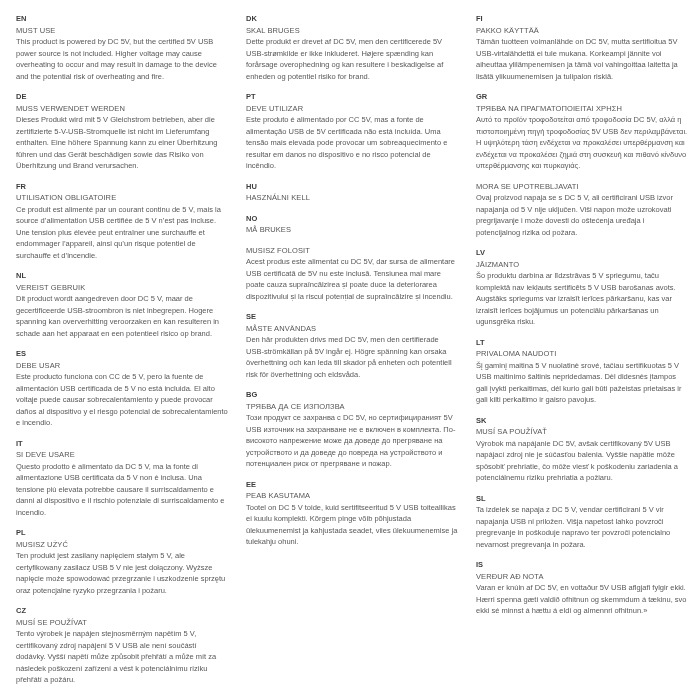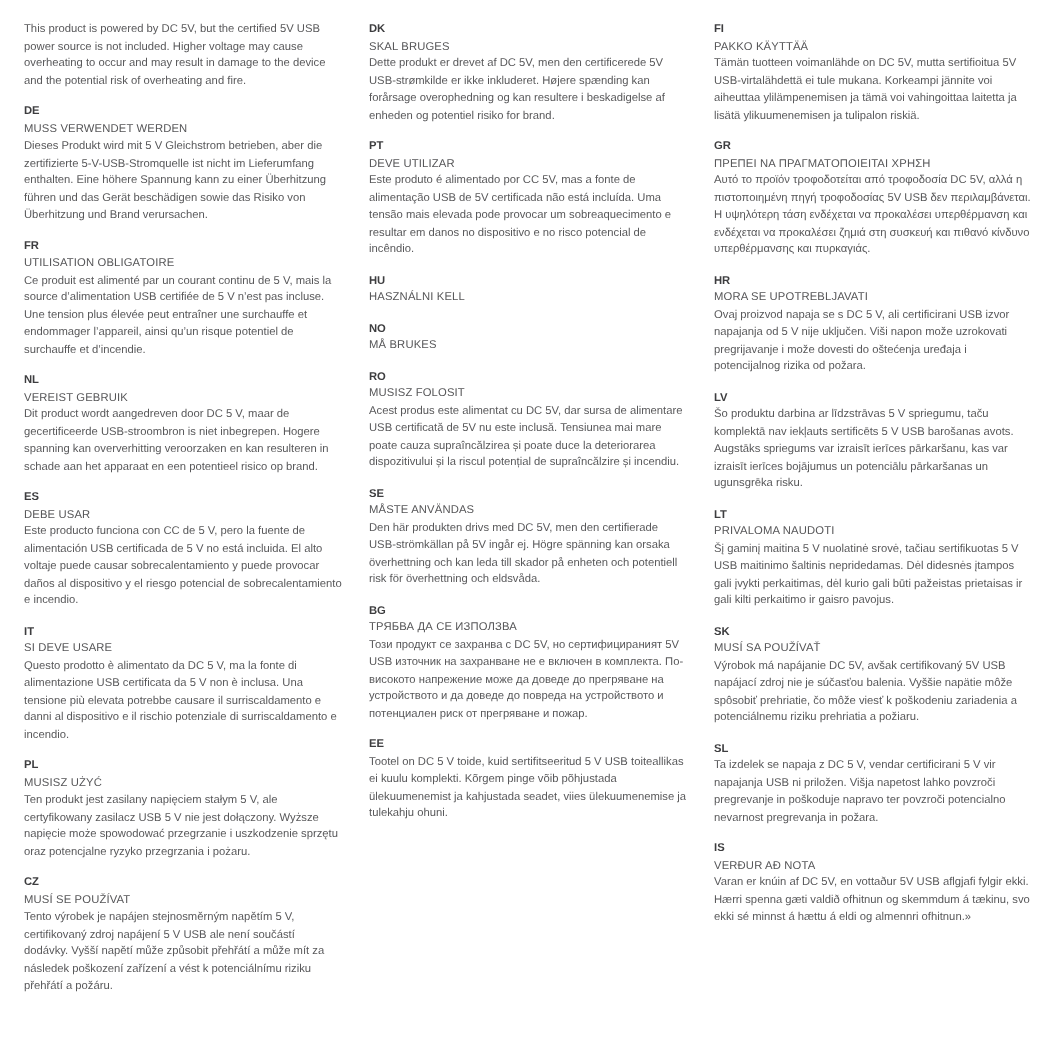--- a/index.html
+++ b/index.html
@@ -45,20 +45,22 @@
     color: #58585a;
     line-height: 11.5px;
   }
 </style>
 </head>
 <body>
 
 <div class="page">
   <div class="column">
   <section class="lang-section">
+    <div class="lang-code">EN</div>
+    <div class="sec-title">MUST USE</div>
     <p class="sec-body">This product is powered by DC 5V, but the certified 5V USB power source is not included. Higher voltage may cause overheating to occur and may result in damage to the device and the potential risk of overheating and fire.</p>
   </section>
 
   <section class="lang-section">
     <div class="lang-code">DE</div>
     <div class="sec-title">MUSS VERWENDET WERDEN</div>
     <p class="sec-body">Dieses Produkt wird mit 5 V Gleichstrom betrieben, aber die zertifizierte 5-V-USB-Stromquelle ist nicht im Lieferumfang enthalten. Eine höhere Spannung kann zu einer Überhitzung führen und das Gerät beschädigen sowie das Risiko von Überhitzung und Brand verursachen.</p>
   </section>
 
   <section class="lang-section">
@@ -114,63 +116,63 @@
     <div class="lang-code">HU</div>
     <div class="sec-title">HASZNÁLNI KELL</div>
   </section>
 
   <section class="lang-section">
     <div class="lang-code">NO</div>
     <div class="sec-title">MÅ BRUKES</div>
   </section>
 
   <section class="lang-section">
-    <div class="lang-code">RO</div>
     <div class="sec-title">MUSISZ FOLOSIT</div>
     <p class="sec-body">Acest produs este alimentat cu DC 5V, dar sursa de alimentare USB certificată de 5V nu este inclusă. Tensiunea mai mare poate cauza supraîncălzirea și poate duce la deteriorarea dispozitivului și la riscul potențial de supraîncălzire și incendiu.</p>
   </section>
 
   <section class="lang-section">
     <div class="lang-code">SE</div>
     <div class="sec-title">MÅSTE ANVÄNDAS</div>
     <p class="sec-body">Den här produkten drivs med DC 5V, men den certifierade USB-strömkällan på 5V ingår ej. Högre spänning kan orsaka överhettning och kan leda till skador på enheten och potentiell risk för överhettning och eldsvåda.</p>
   </section>
 
   <section class="lang-section">
     <div class="lang-code">BG</div>
     <div class="sec-title">ТРЯБВА ДА СЕ ИЗПОЛЗВА</div>
     <p class="sec-body">Този продукт се захранва с DC 5V, но сертифицираният 5V USB източник на захранване не е включен в комплекта. По-високото напрежение може да доведе до прегряване на устройството и да доведе до повреда на устройството и потенциален риск от прегряване и пожар.</p>
   </section>
 
   <section class="lang-section">
     <div class="lang-code">EE</div>
+    <div class="sec-title">PEAB KASUTAMA</div>
     <p class="sec-body">Tootel on DC 5 V toide, kuid sertifitseeritud 5 V USB toiteallikas ei kuulu komplekti. Kõrgem pinge võib põhjustada ülekuumenemist ja kahjustada seadet, viies ülekuumenemise ja tulekahju ohuni.</p>
   </section>
 </div>
   <div class="column">
   <section class="lang-section">
     <div class="lang-code">FI</div>
     <div class="sec-title">PAKKO KÄYTTÄÄ</div>
     <p class="sec-body">Tämän tuotteen voimanlähde on DC 5V, mutta sertifioitua 5V USB-virtalähdettä ei tule mukana. Korkeampi jännite voi aiheuttaa ylilämpenemisen ja tämä voi vahingoittaa laitetta ja lisätä ylikuumenemisen ja tulipalon riskiä.</p>
   </section>
 
   <section class="lang-section">
     <div class="lang-code">GR</div>
-    <div class="sec-title">ΠΡΕΠΕΙ ΝΑ ΠΡΑΓΜΑΤΟΠΟΙΕΙΤΑΙ ΧΡΗΣΗ</div>
+    <div class="sec-title">ТРЯБВА ΝΑ ΠΡΑΓΜΑΤΟΠΟΙΕΙΤΑΙ ΧΡΗΣΗ</div>
     <p class="sec-body">Αυτό το προϊόν τροφοδοτείται από τροφοδοσία DC 5V, αλλά η πιστοποιημένη πηγή τροφοδοσίας 5V USB δεν περιλαμβάνεται. Η υψηλότερη τάση ενδέχεται να προκαλέσει υπερθέρμανση και ενδέχεται να προκαλέσει ζημιά στη συσκευή και πιθανό κίνδυνο υπερθέρμανσης και πυρκαγιάς.</p>
   </section>
 
   <section class="lang-section">
-    <div class="lang-code">HR</div>
     <div class="sec-title">MORA SE UPOTREBLJAVATI</div>
     <p class="sec-body">Ovaj proizvod napaja se s DC 5 V, ali certificirani USB izvor napajanja od 5 V nije uključen. Viši napon može uzrokovati pregrijavanje i može dovesti do oštećenja uređaja i potencijalnog rizika od požara.</p>
   </section>
 
   <section class="lang-section">
     <div class="lang-code">LV</div>
+    <div class="sec-title">JĀIZMANTO</div>
     <p class="sec-body">Šo produktu darbina ar līdzstrāvas 5 V spriegumu, taču komplektā nav iekļauts sertificēts 5 V USB barošanas avots. Augstāks spriegums var izraisīt ierīces pārkaršanu, kas var izraisīt ierīces bojājumus un potenciālu pārkaršanas un ugunsgrēka risku.</p>
   </section>
 
   <section class="lang-section">
     <div class="lang-code">LT</div>
     <div class="sec-title">PRIVALOMA NAUDOTI</div>
     <p class="sec-body">Šį gaminį maitina 5 V nuolatinė srovė, tačiau sertifikuotas 5 V USB maitinimo šaltinis nepridedamas. Dėl didesnės įtampos gali įvykti perkaitimas, dėl kurio gali būti pažeistas prietaisas ir gali kilti perkaitimo ir gaisro pavojus.</p>
   </section>
 
   <section class="lang-section">

